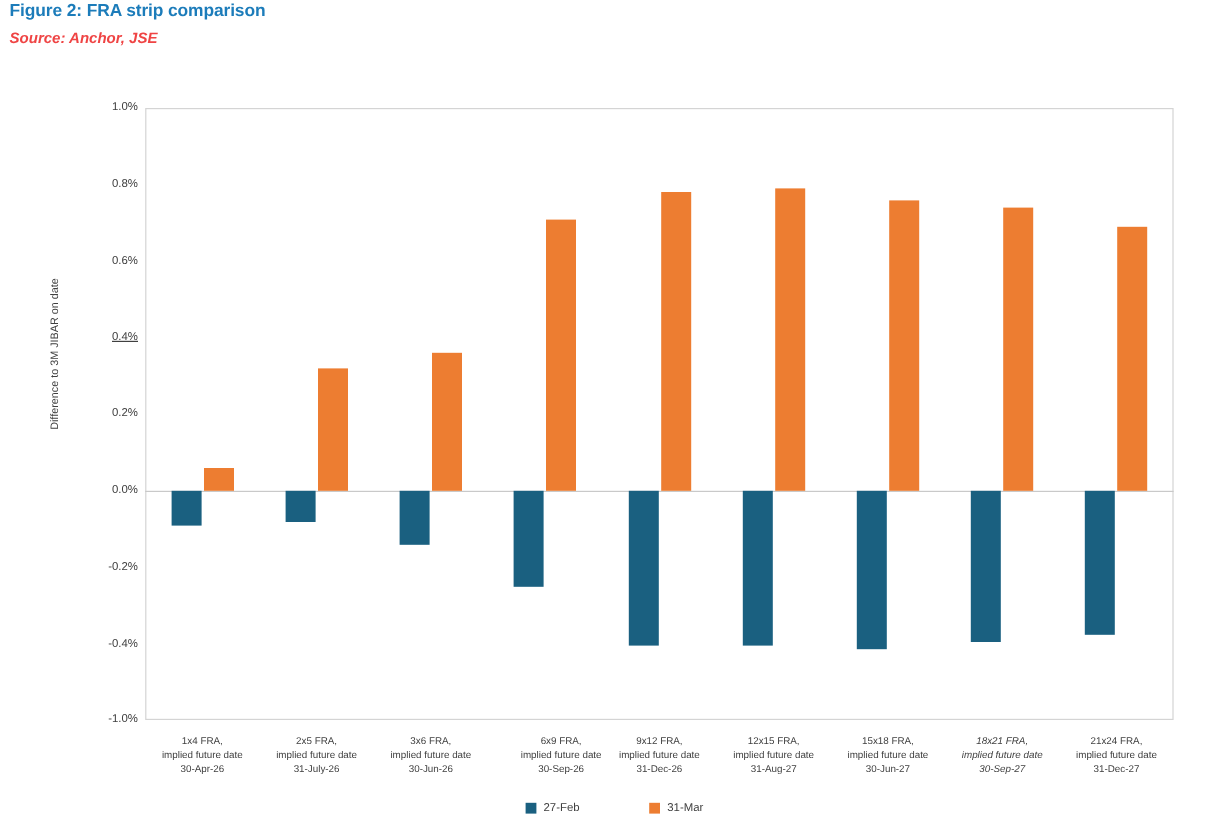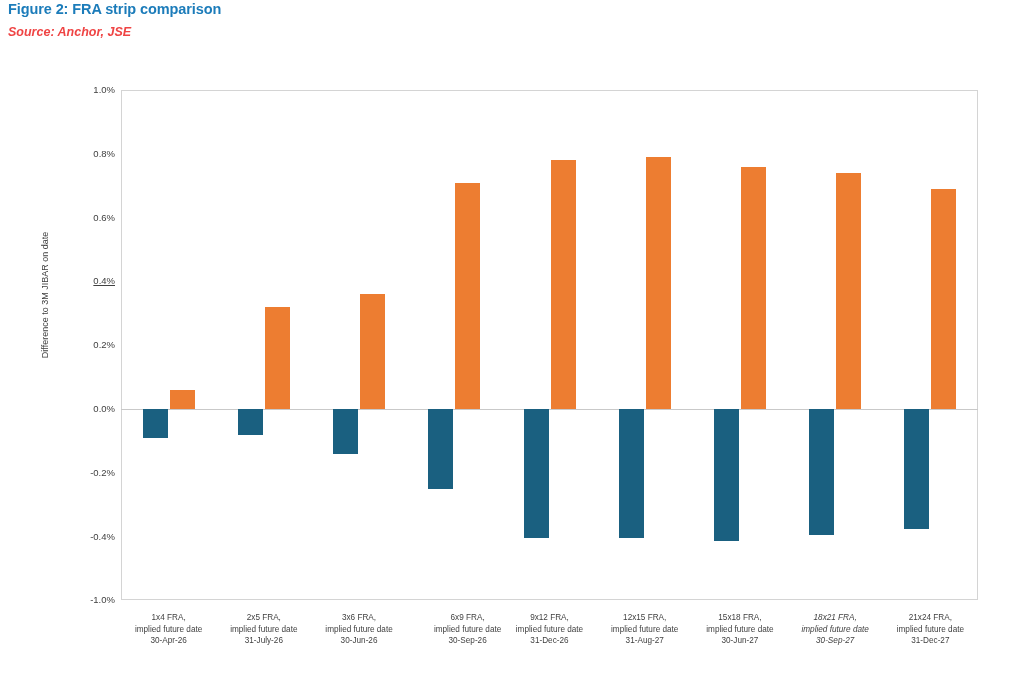--- a/index.html
+++ b/index.html
@@ -240,13 +240,23 @@
         <span>implied future date</span>
         <span>30-Sep-27</span>
       </div>
       <div class="x-group-label" style="left: 882.778px; width: 95.2222px;">
         <span>21x24 FRA,</span>
         <span>implied future date</span>
         <span>31-Dec-27</span>
       </div>
     </div>
 
+  <div id="legend">
+      <div class="legend-item">
+        <span class="legend-swatch" style="background: rgb(26, 96, 128);"></span>
+        <span class="legend-text">27-Feb</span>
+      </div>
+      <div class="legend-item">
+        <span class="legend-swatch" style="background: rgb(237, 125, 49);"></span>
+        <span class="legend-text">31-Mar</span>
+      </div>
+    </div>
 </div>
 
 </body></html>

